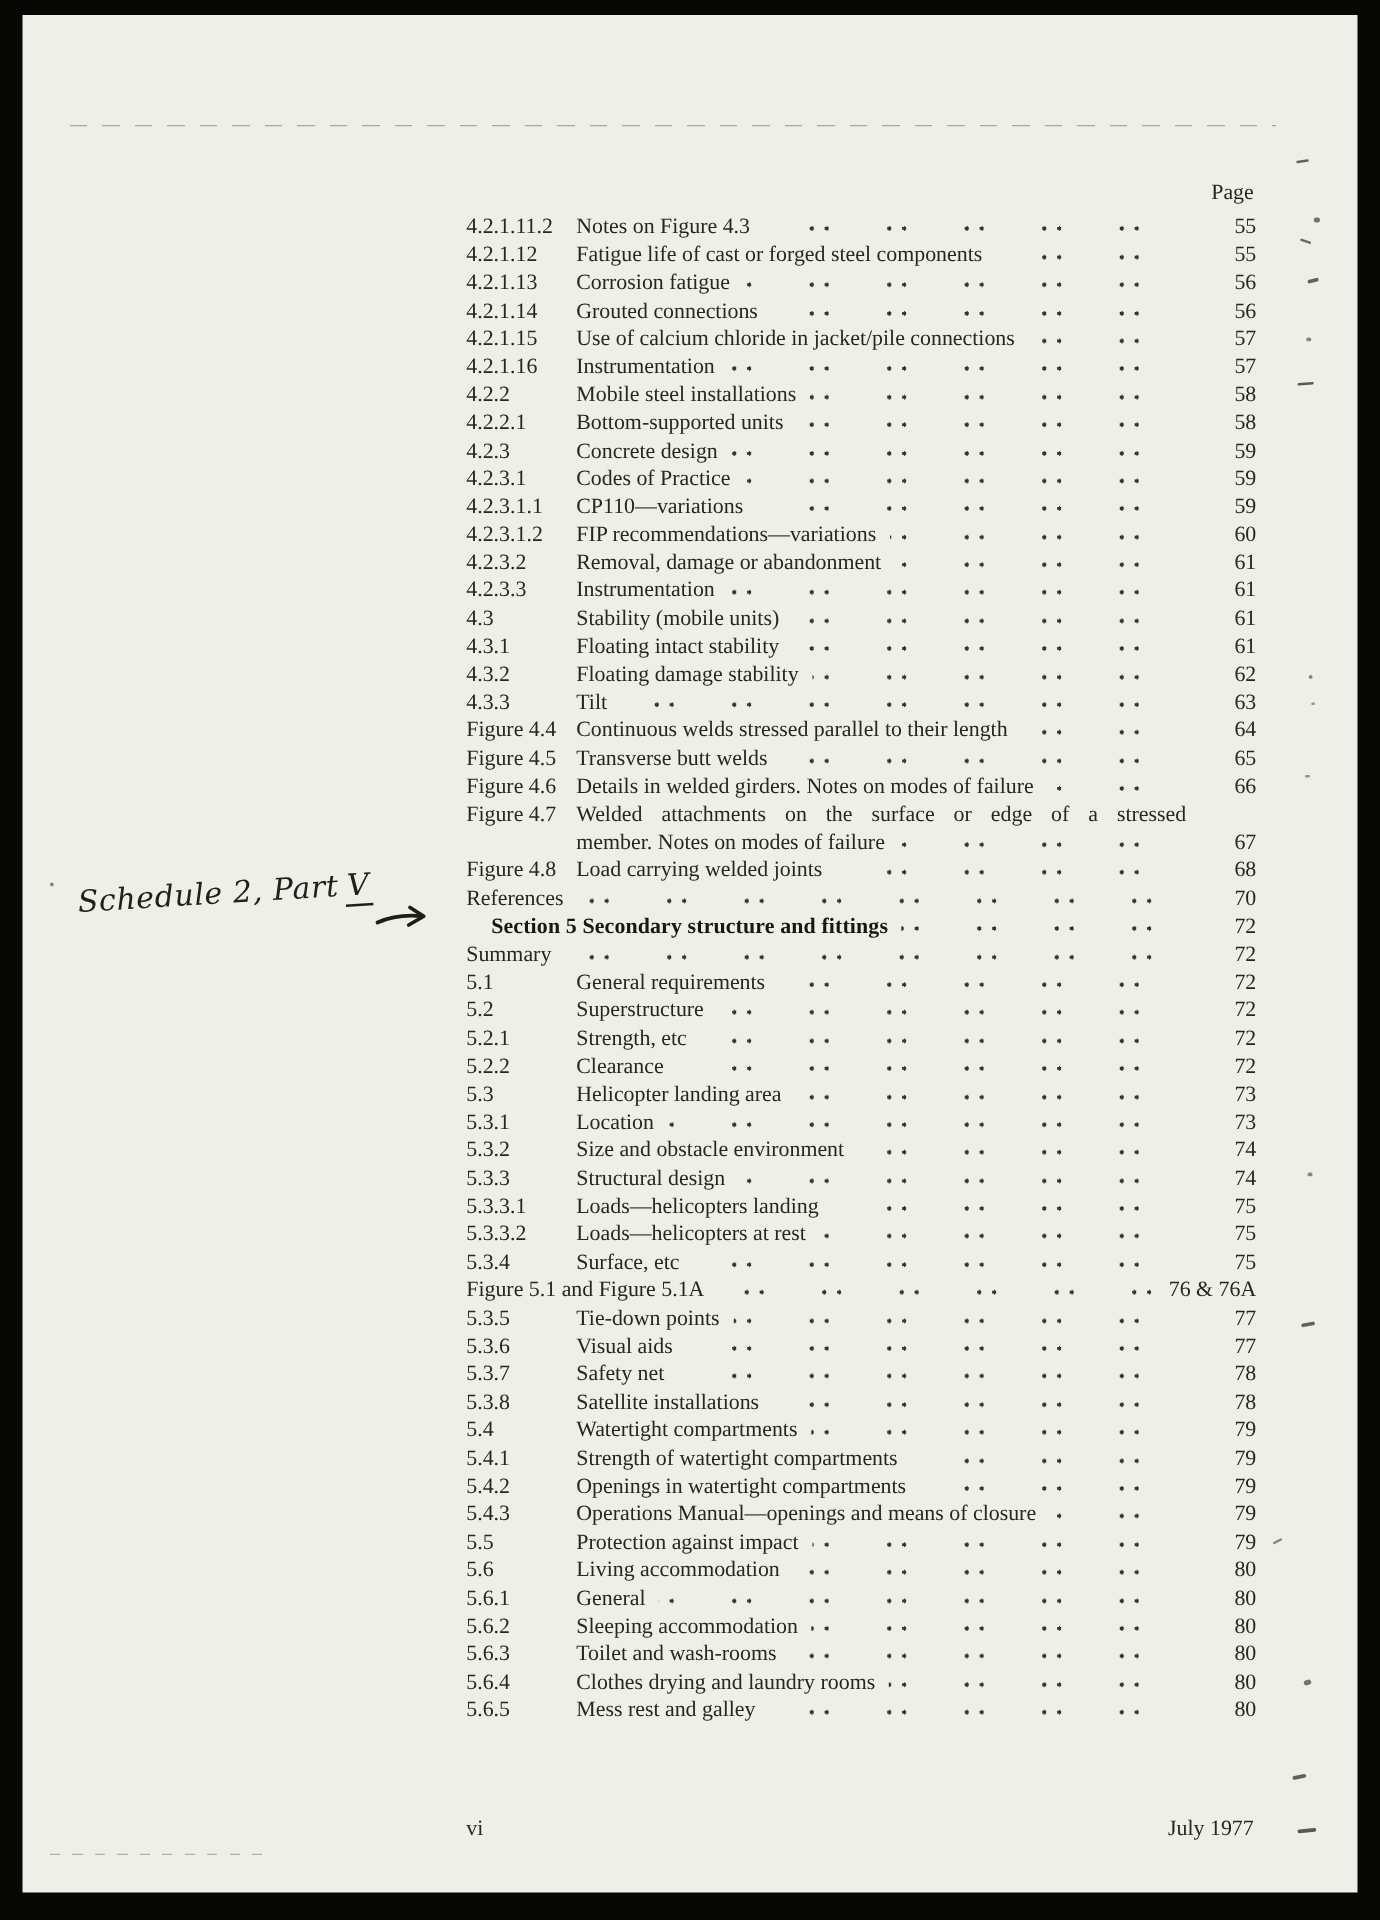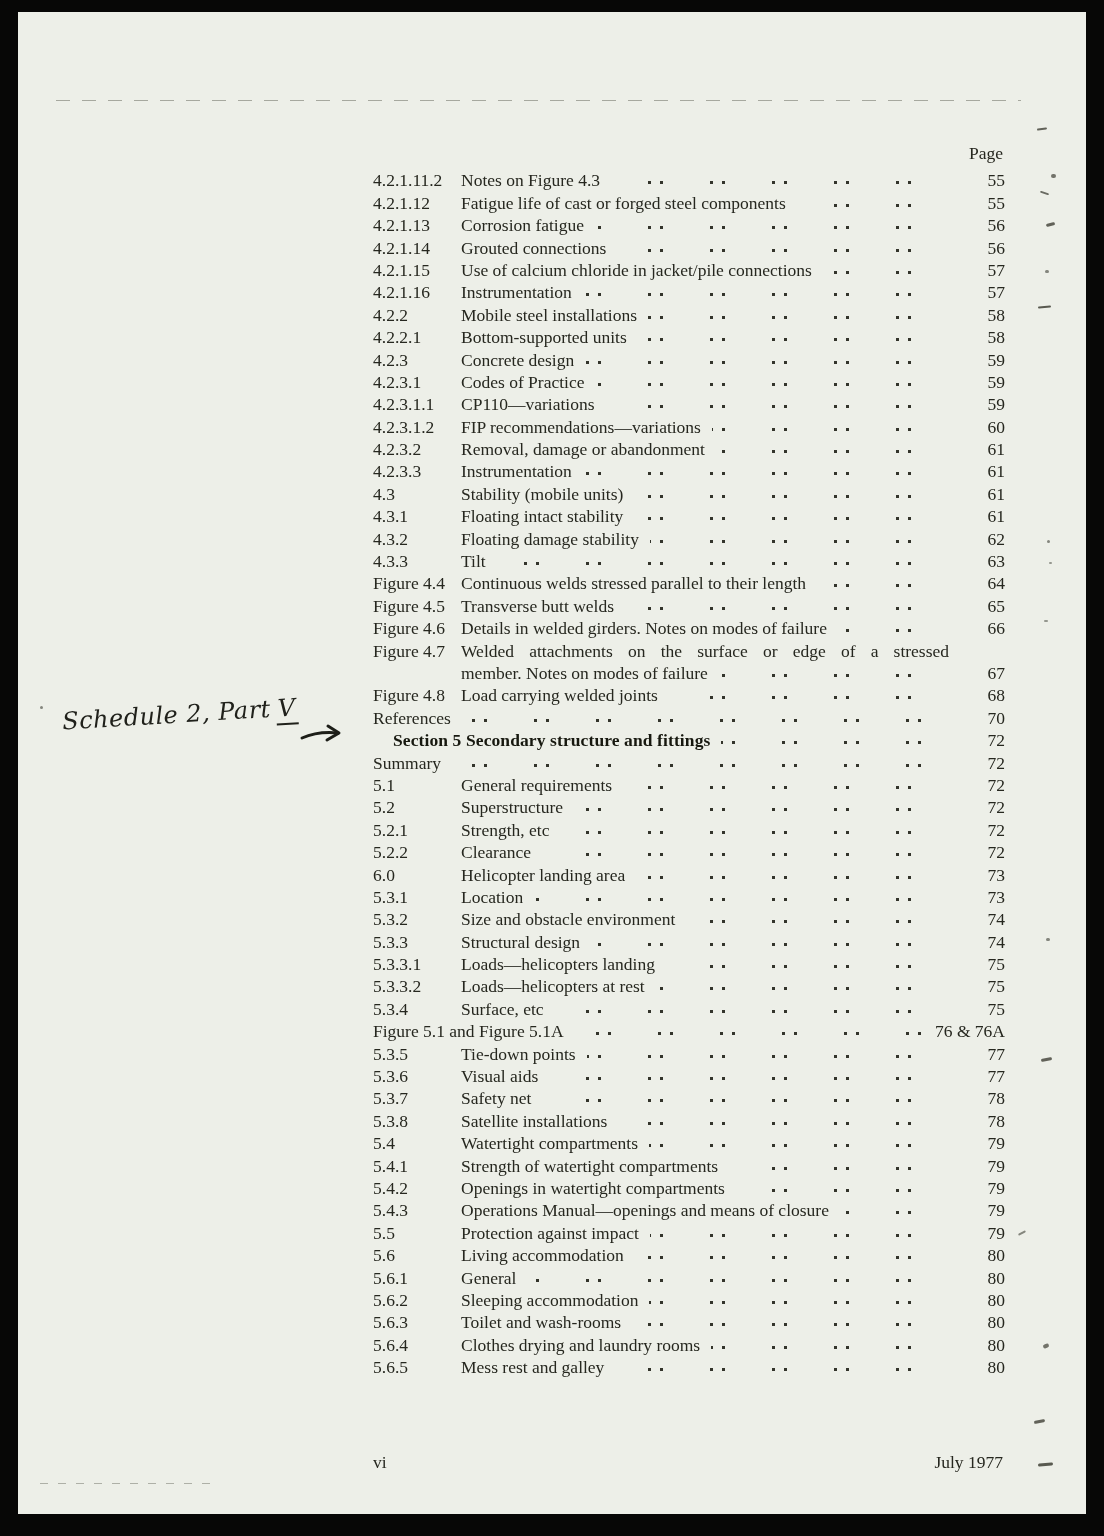--- a/index.html
+++ b/index.html
@@ -217,21 +217,21 @@
     <span class="c-num">5.2.1</span>
     <span class="c-mid"><span class="title">Strength, etc</span></span>
     <span class="c-page">72</span>
   </div>
           <div class="row">
     <span class="c-num">5.2.2</span>
     <span class="c-mid"><span class="title">Clearance</span></span>
     <span class="c-page">72</span>
   </div>
           <div class="row">
-    <span class="c-num">6.0</span>
+    <span class="c-num">5.3</span>
     <span class="c-mid"><span class="title">Helicopter landing area</span></span>
     <span class="c-page">73</span>
   </div>
           <div class="row">
     <span class="c-num">5.3.1</span>
     <span class="c-mid"><span class="title">Location</span></span>
     <span class="c-page">73</span>
   </div>
           <div class="row">
     <span class="c-num">5.3.2</span>

